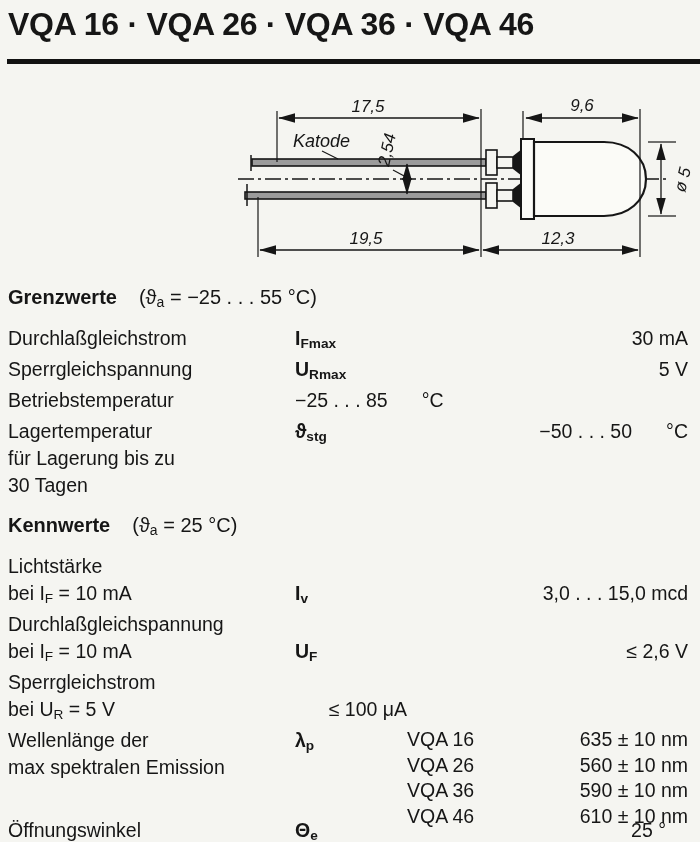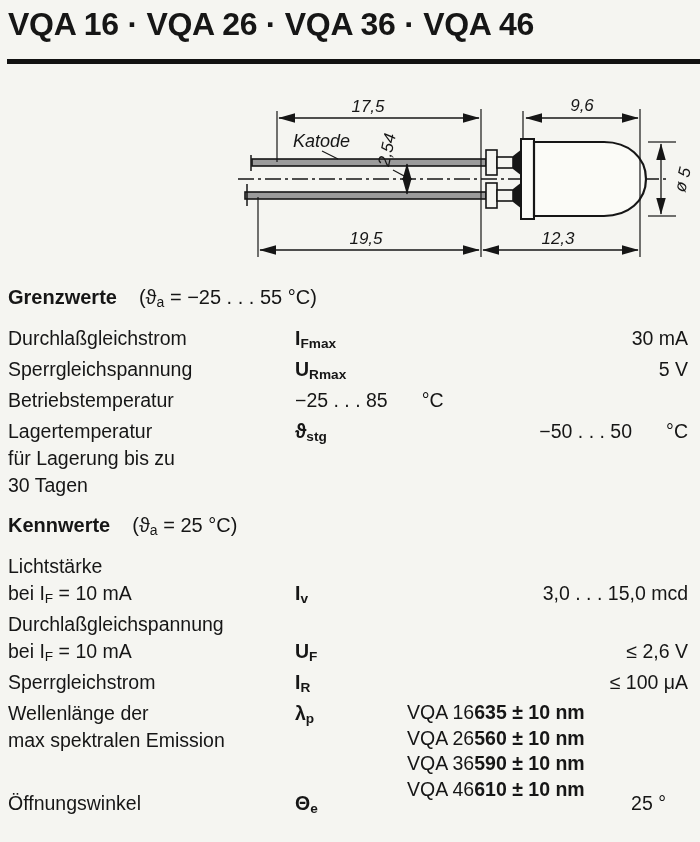--- a/index.html
+++ b/index.html
@@ -35,21 +35,21 @@
   }
   .row.top{align-items:start;}
   .sym{font-weight:bold;}
   .val{text-align:right;white-space:nowrap;}
   .val .unit{display:inline-block;min-width:56px;text-align:right;}
   .val .unit:empty{display:none;}
   .row.deg{margin-top:-16px;}
   .row.deg .val{padding-right:22px;}
 
   .vline{display:grid;grid-template-columns:auto 1fr;line-height:25.5px;}
-  .vline .vval{white-space:nowrap;font-weight:bold;}
+  .vline .vval{text-align:right;white-space:nowrap;}
 
   sub{font-size:0.7em;vertical-align:baseline;position:relative;top:0.22em;line-height:0;}
 </style>
 </head>
 <body>
 
 <div class="page">
 
   <div class="title">VQA 16 · VQA 26 · VQA 36 · VQA 46</div>
   <div class="rule"></div>
@@ -163,22 +163,22 @@
         <div>Durchlaßgleichspannung</div>
         <div>bei I<sub>F</sub> = 10 mA</div>
       </div>
       <div class="sym">U<sub>F</sub></div>
       <div class="val"><span>≤ 2,6 V</span></div>
     </div>
 
     <div class="row">
       <div class="lbl">
         <div>Sperrgleichstrom</div>
-      </div>
-      <div class="sym">I<sub>R</sub></div>
+        <div>bei U<sub>R</sub> = 5 V</div>
+      </div>
       <div class="val"><span>≤ 100 μA</span></div>
     </div>
 
     <div class="row top">
       <div class="lbl">
         <div>Wellenlänge der</div>
         <div>max spektralen Emission</div>
       </div>
       <div class="sym">λ<sub>p</sub></div>
       <div class="variants">

